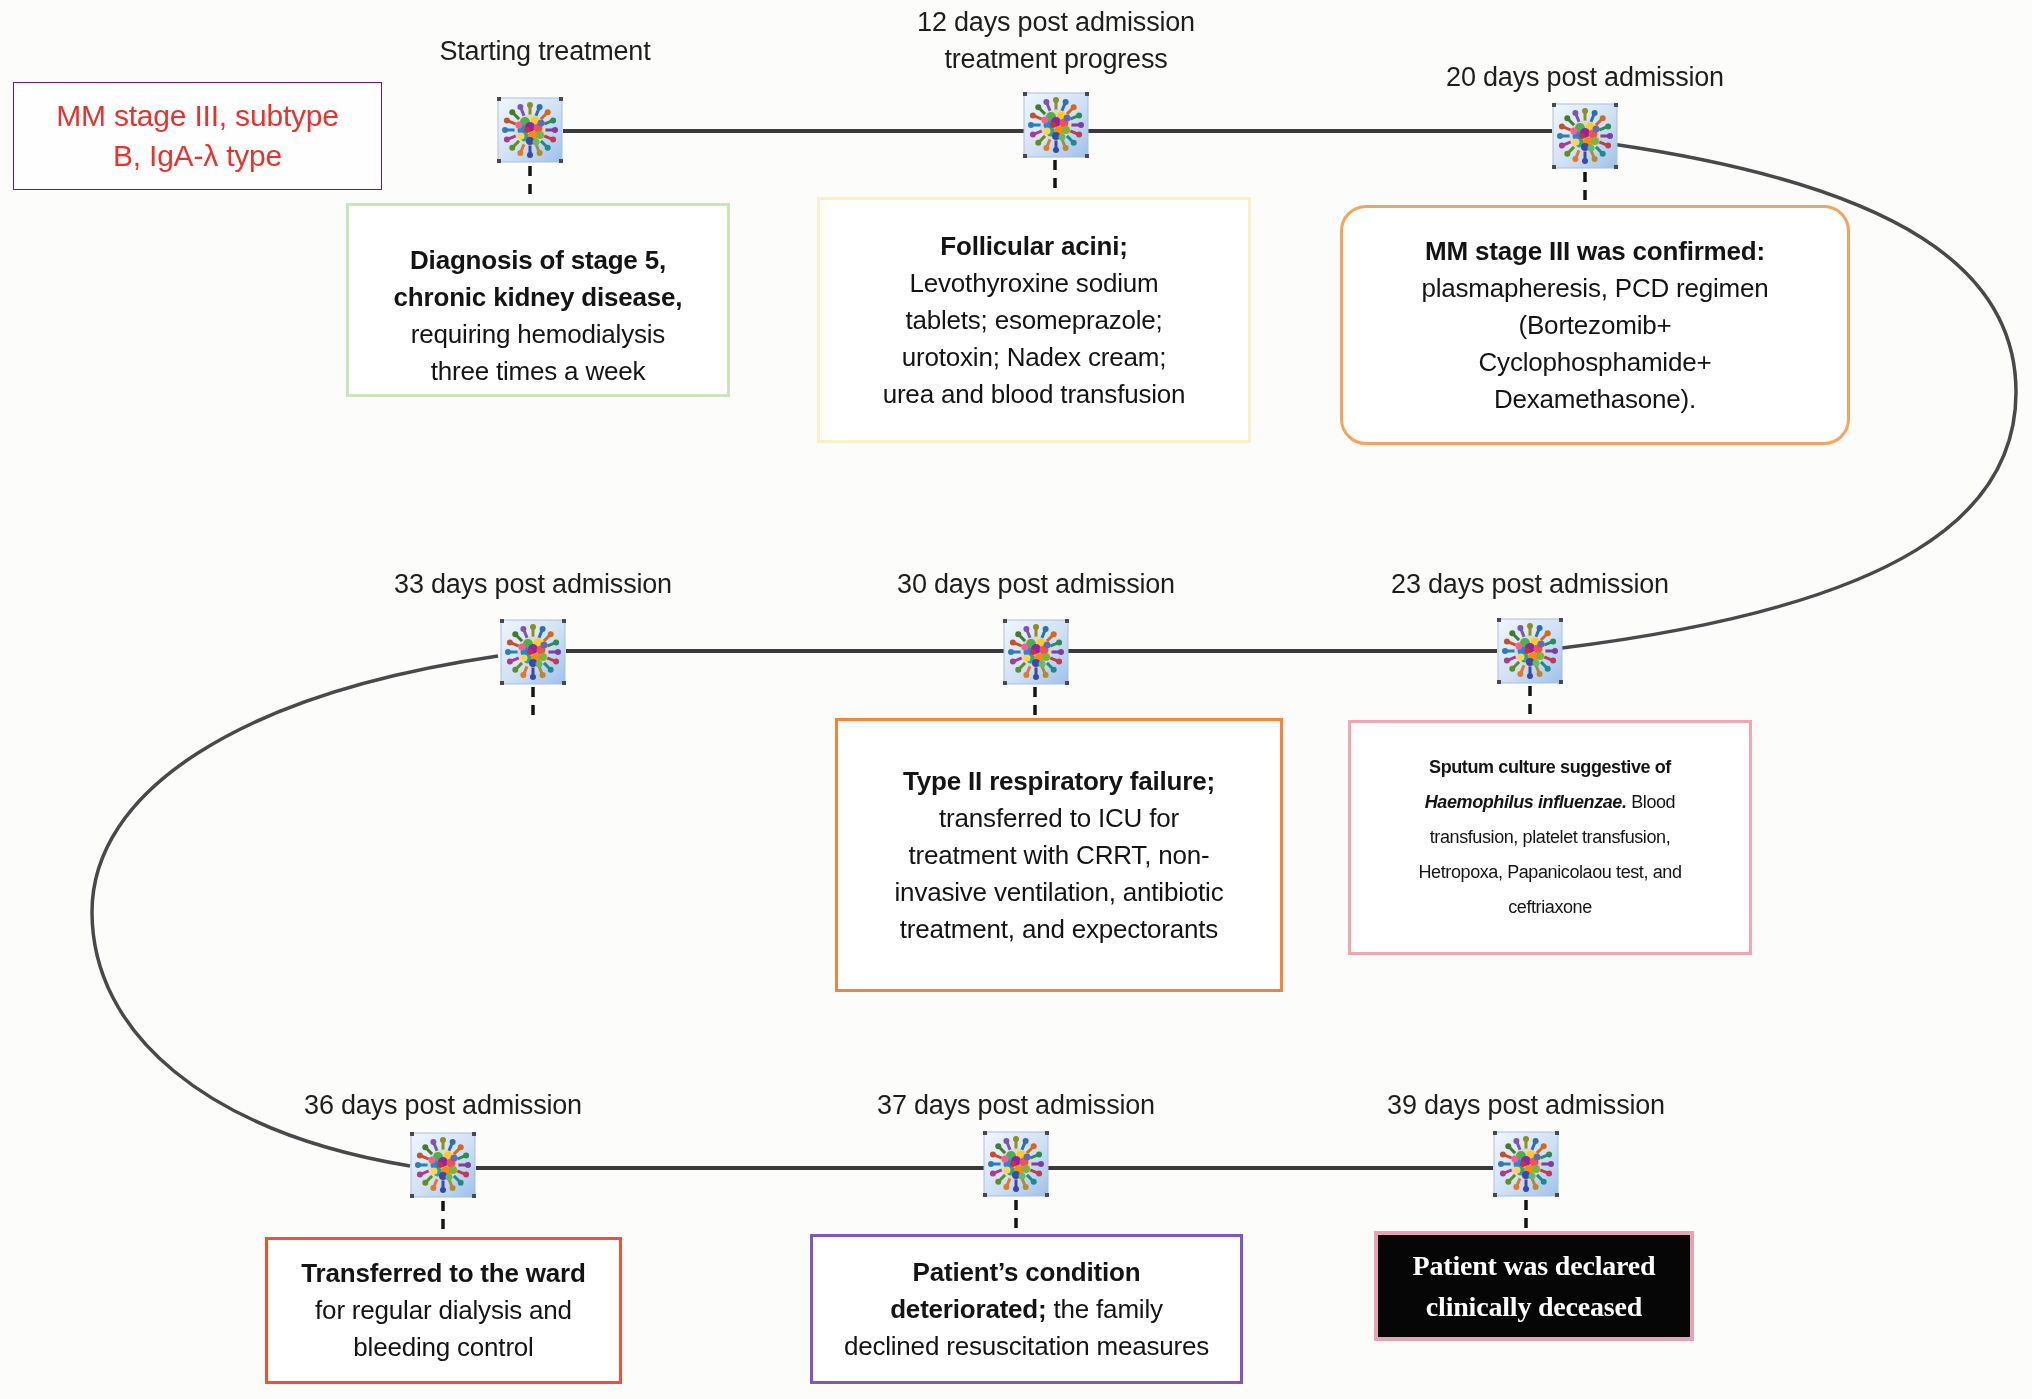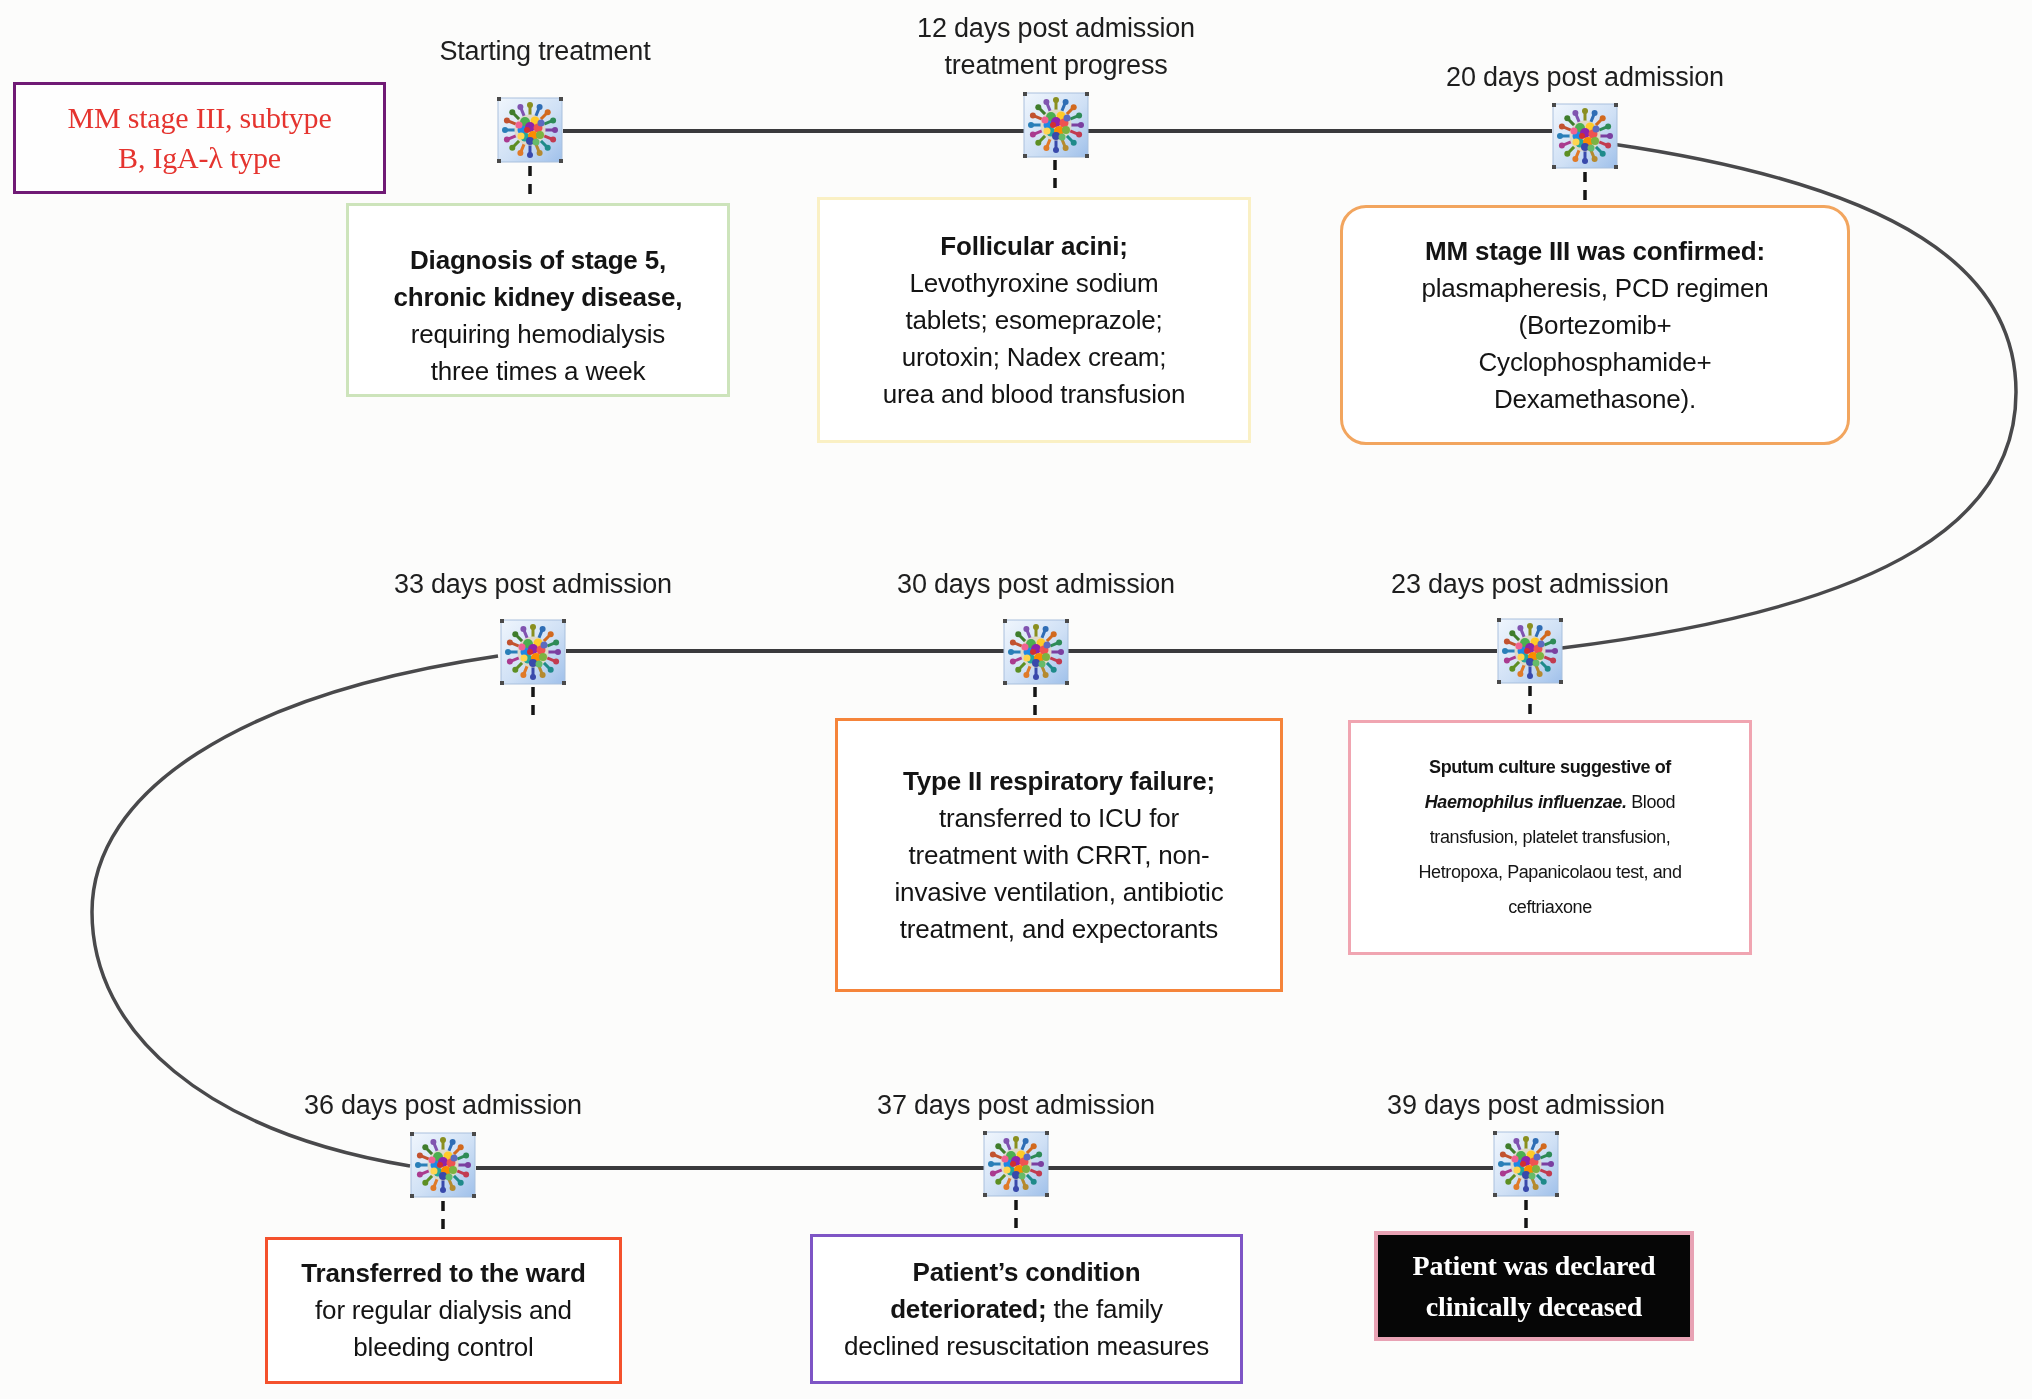--- a/index.html
+++ b/index.html
@@ -17,40 +17,40 @@
     position:absolute;z-index:2;background:#ffffff;border:3px solid #ccc;
     display:flex;align-items:center;justify-content:center;text-align:center;
     font-size:26px;line-height:37px;letter-spacing:-0.2px;color:#141414;
     padding:4px 10px;box-sizing:border-box;
   }
   .event-box .txt{white-space:pre-line;}
   .event-box b{font-weight:700;}
   .event-box .bi{font-weight:700;font-style:italic;}
   .info-box{
     position:absolute;z-index:2;left:13px;top:82px;width:367px;height:106px;
-    background:#fefefe;border:3px solid #701a75;display:flex;align-items:center;justify-content:center;
-    text-align:center;font-size:30px;line-height:40px;color:#e5342f;white-space:pre-line;letter-spacing:-0.2px;font-family:Liberation Serif, serif;
+    background:#fefefe;border:1px solid #701a75;display:flex;align-items:center;justify-content:center;
+    text-align:center;font-size:30px;line-height:40px;color:#e5342f;white-space:pre-line;letter-spacing:-0.2px;
   }
   
   .bx-diagnosis {left:346px; top:203px; width:384px; height:194px; border-color:#cde4bb;align-items:flex-end;}
   .bx-follicular{left:817px; top:197px; width:434px; height:246px; border-color:#faf0c4;}
   .bx-mmconfirm {left:1340px;top:205px; width:510px; height:240px; border-color:#f2a55e;border-radius:26px;}
   .bx-icu33     {left:242px; top:718px; width:566px; height:279px; border-color:#d84055;}
   .bx-icu30     {left:835px; top:718px; width:448px; height:274px; border-color:#f5843a;}
   .bx-sputum    {left:1348px;top:720px; width:404px; height:235px; border-color:#f0a5b1; font-size:18px; line-height:35px; letter-spacing:-0.4px;}
   .bx-ward      {left:265px; top:1237px;width:357px; height:147px; border-color:#f4512c;}
   .bx-deter     {left:810px; top:1234px;width:433px; height:150px; border-color:#7e55c5;}
   .bx-deceased  {left:1374px;top:1231px;width:320px; height:110px; border-color:#e8a2b4;border-width:4px;
                  background:#060606;color:#ffffff;font-family:"Liberation Serif", serif;font-size:28px;line-height:41px;}
   
   .ni-1{left:497px; top:97px;}  .ni-2{left:1023px;top:92px;}  .ni-3{left:1552px;top:103px;}
   .ni-4{left:500px; top:619px;} .ni-5{left:1003px;top:619px;} .ni-6{left:1497px;top:618px;}
   .ni-7{left:410px; top:1132px;}.ni-8{left:983px; top:1131px;}.ni-9{left:1493px;top:1131px;}
   
-  .nl-1{left:345px; top:33px;}  .nl-2{left:856px; top:10px;}   .nl-3{left:1385px;top:59px;}
+  .nl-1{left:345px; top:33px;}  .nl-2{left:856px; top:4px;}   .nl-3{left:1385px;top:59px;}
   .nl-4{left:333px; top:566px;} .nl-5{left:836px; top:566px;} .nl-6{left:1330px;top:566px;}
   .nl-7{left:243px; top:1087px;}.nl-8{left:816px; top:1087px;}.nl-9{left:1326px;top:1087px;}
 </style>
 </head>
 <body>
 
 <div class="canvas">
 
   <svg class="overlay" width="2032" height="1399" viewBox="0 0 2032 1399">
     <defs>

